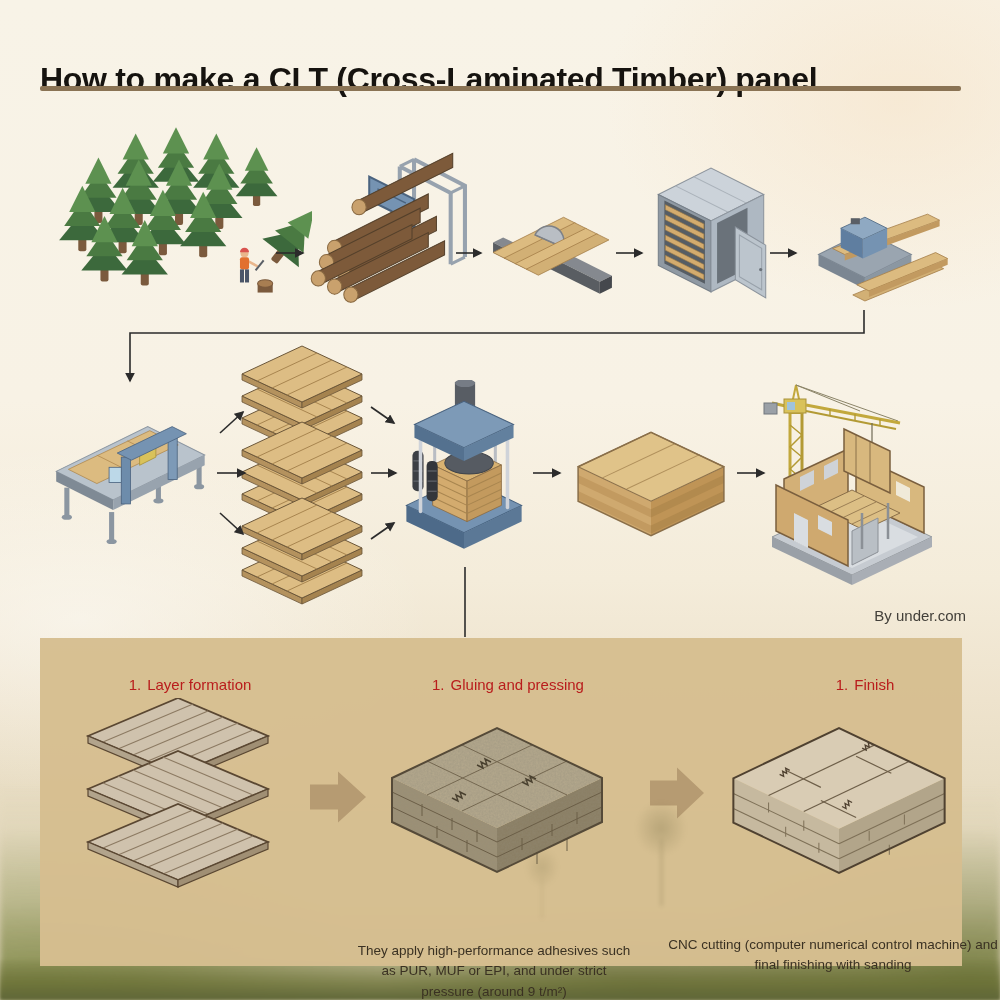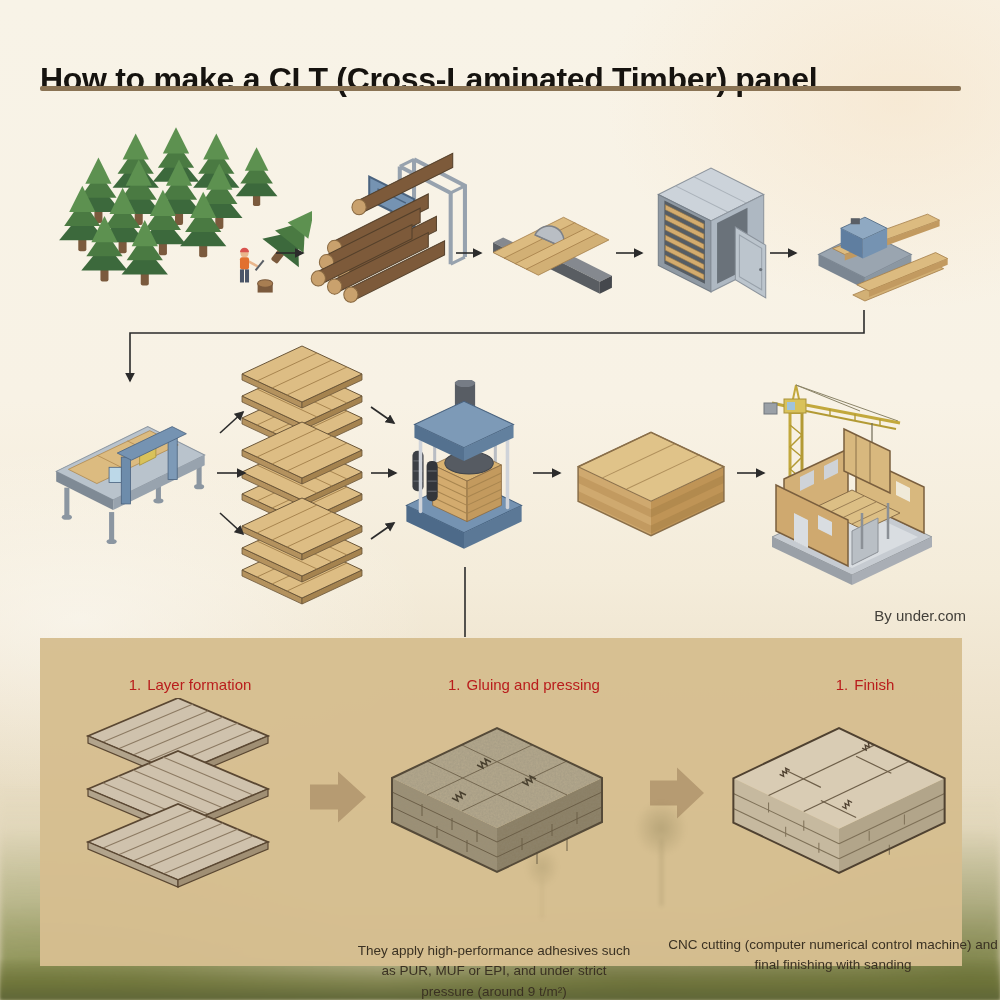--- a/index.html
+++ b/index.html
@@ -459,21 +459,21 @@
     </g>
   </svg>
 
   <div class="credit">By under.com</div>
 
   <div class="panel">
 
     <div class="step-head" style="left:150px">
       <span class="num">1.</span><span>Layer formation</span>
     </div>
-    <div class="step-head" style="left:484px">
+    <div class="step-head" style="left:468px">
       <span class="num">1.</span><span>Gluing and pressing</span>
     </div>
     <div class="step-head" style="left:825px">
       <span class="num">1.</span><span>Finish</span>
     </div>
 
     <svg class="p-icon" style="left:43px;top:60px" width="190" height="190" viewBox="0 0 190 190">
       <g>
         <polygon points="5,38 95,0 185,38 95,76" fill="#cfc2ad" stroke="#5a4732" stroke-width="1.8"></polygon>
         <g stroke="#8c7a62" stroke-width="1.1">

